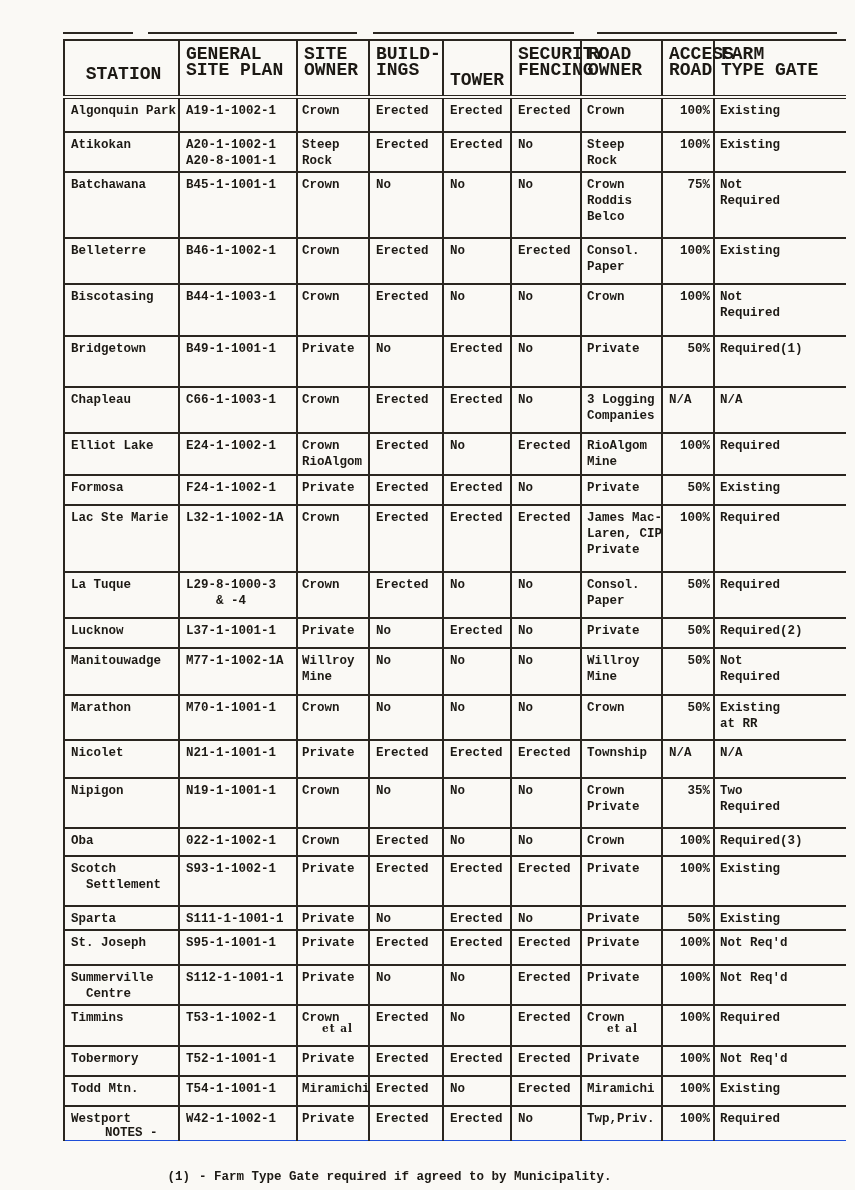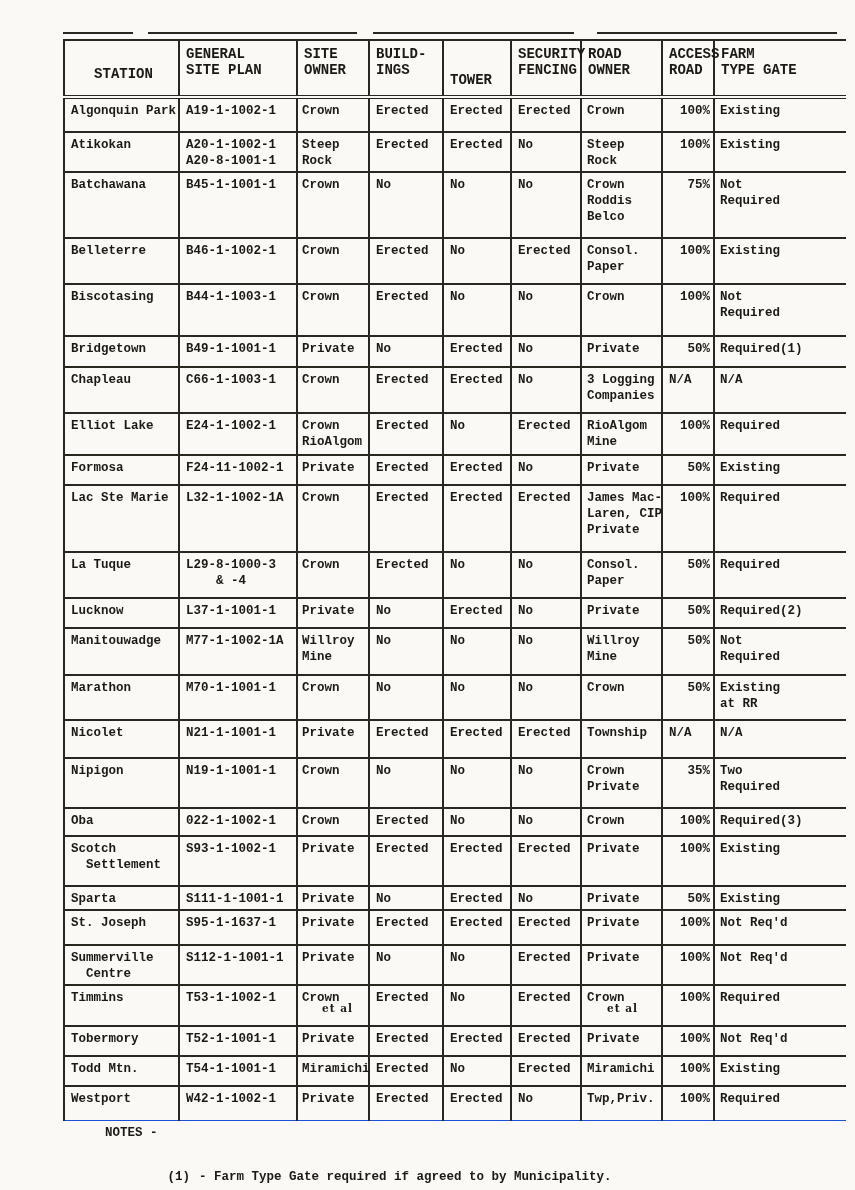--- a/index.html
+++ b/index.html
@@ -48,21 +48,21 @@
     border-top: 2px solid #2a2620;
     overflow: visible;
   }
   th:last-child, td:last-child { border-right: none; }
   thead tr { height: 57px; }
   th {
     text-align: left;
     vertical-align: top;
     white-space: pre-line;
     padding: 5px 2px 4px 6px;
-    font-size: 14px;
+    font-size: 18px;
     border-bottom: 4px double #2a2620;
   }
   th.col-station { text-align: center; vertical-align: middle; padding-top: 16px; }
   th.col-tower   { vertical-align: bottom; padding-bottom: 7px; }
   td {
     vertical-align: top;
     white-space: pre;
     padding: 4px 0 2px 6px;
   }
   tbody tr:last-child td { border-bottom: 1px solid #1d4ed8; }
@@ -80,21 +80,21 @@
     position: relative;
     top: -6px;
     margin-left: 20px;
   }
   
   tbody tr:nth-child(1)  { height: 35px; }
   tbody tr:nth-child(2)  { height: 38px; }
   tbody tr:nth-child(3)  { height: 66px; }
   tbody tr:nth-child(4)  { height: 46px; }
   tbody tr:nth-child(5)  { height: 52px; }
-  tbody tr:nth-child(6)  { height: 31px; }
+  tbody tr:nth-child(6)  { height: 51px; }
   tbody tr:nth-child(7)  { height: 46px; }
   tbody tr:nth-child(8)  { height: 42px; }
   tbody tr:nth-child(9)  { height: 30px; }
   tbody tr:nth-child(10) { height: 67px; }
   tbody tr:nth-child(11) { height: 46px; padding-left: 12px; }
   tbody tr:nth-child(12) { height: 30px; }
   tbody tr:nth-child(13) { height: 47px; }
   tbody tr:nth-child(14) { height: 45px; }
   tbody tr:nth-child(15) { height: 38px; }
   tbody tr:nth-child(16) { height: 50px; }
@@ -244,21 +244,21 @@
             <td class="col-site_owner"><span>Crown</span><br><span>RioAlgom</span></td>
             <td class="col-buildings"><span>Erected</span></td>
             <td class="col-tower"><span>No</span></td>
             <td class="col-security_fencing"><span>Erected</span></td>
             <td class="col-road_owner"><span>RioAlgom</span><br><span>Mine</span></td>
             <td class="col-access_road"><span>100%</span></td>
             <td class="col-farm_gate"><span>Required</span></td>
           </tr>
           <tr>
             <td class="col-station"><span>Formosa</span></td>
-            <td class="col-site_plan"><span>F24-11-1002-1</span></td>
+            <td class="col-site_plan"><span>F24-1-1002-1</span></td>
             <td class="col-site_owner"><span>Private</span></td>
             <td class="col-buildings"><span>Erected</span></td>
             <td class="col-tower"><span>Erected</span></td>
             <td class="col-security_fencing"><span>No</span></td>
             <td class="col-road_owner"><span>Private</span></td>
             <td class="col-access_road"><span>50%</span></td>
             <td class="col-farm_gate"><span>Existing</span></td>
           </tr>
           <tr>
             <td class="col-station"><span>Lac Ste Marie</span></td>
@@ -365,21 +365,21 @@
             <td class="col-site_owner"><span>Private</span></td>
             <td class="col-buildings"><span>No</span></td>
             <td class="col-tower"><span>Erected</span></td>
             <td class="col-security_fencing"><span>No</span></td>
             <td class="col-road_owner"><span>Private</span></td>
             <td class="col-access_road"><span>50%</span></td>
             <td class="col-farm_gate"><span>Existing</span></td>
           </tr>
           <tr>
             <td class="col-station"><span>St. Joseph</span></td>
-            <td class="col-site_plan"><span>S95-1-1637-1</span></td>
+            <td class="col-site_plan"><span>S95-1-1001-1</span></td>
             <td class="col-site_owner"><span>Private</span></td>
             <td class="col-buildings"><span>Erected</span></td>
             <td class="col-tower"><span>Erected</span></td>
             <td class="col-security_fencing"><span>Erected</span></td>
             <td class="col-road_owner"><span>Private</span></td>
             <td class="col-access_road"><span>100%</span></td>
             <td class="col-farm_gate"><span>Not Req'd</span></td>
           </tr>
           <tr>
             <td class="col-station"><span>Summerville</span><br><span>  Centre</span></td>

